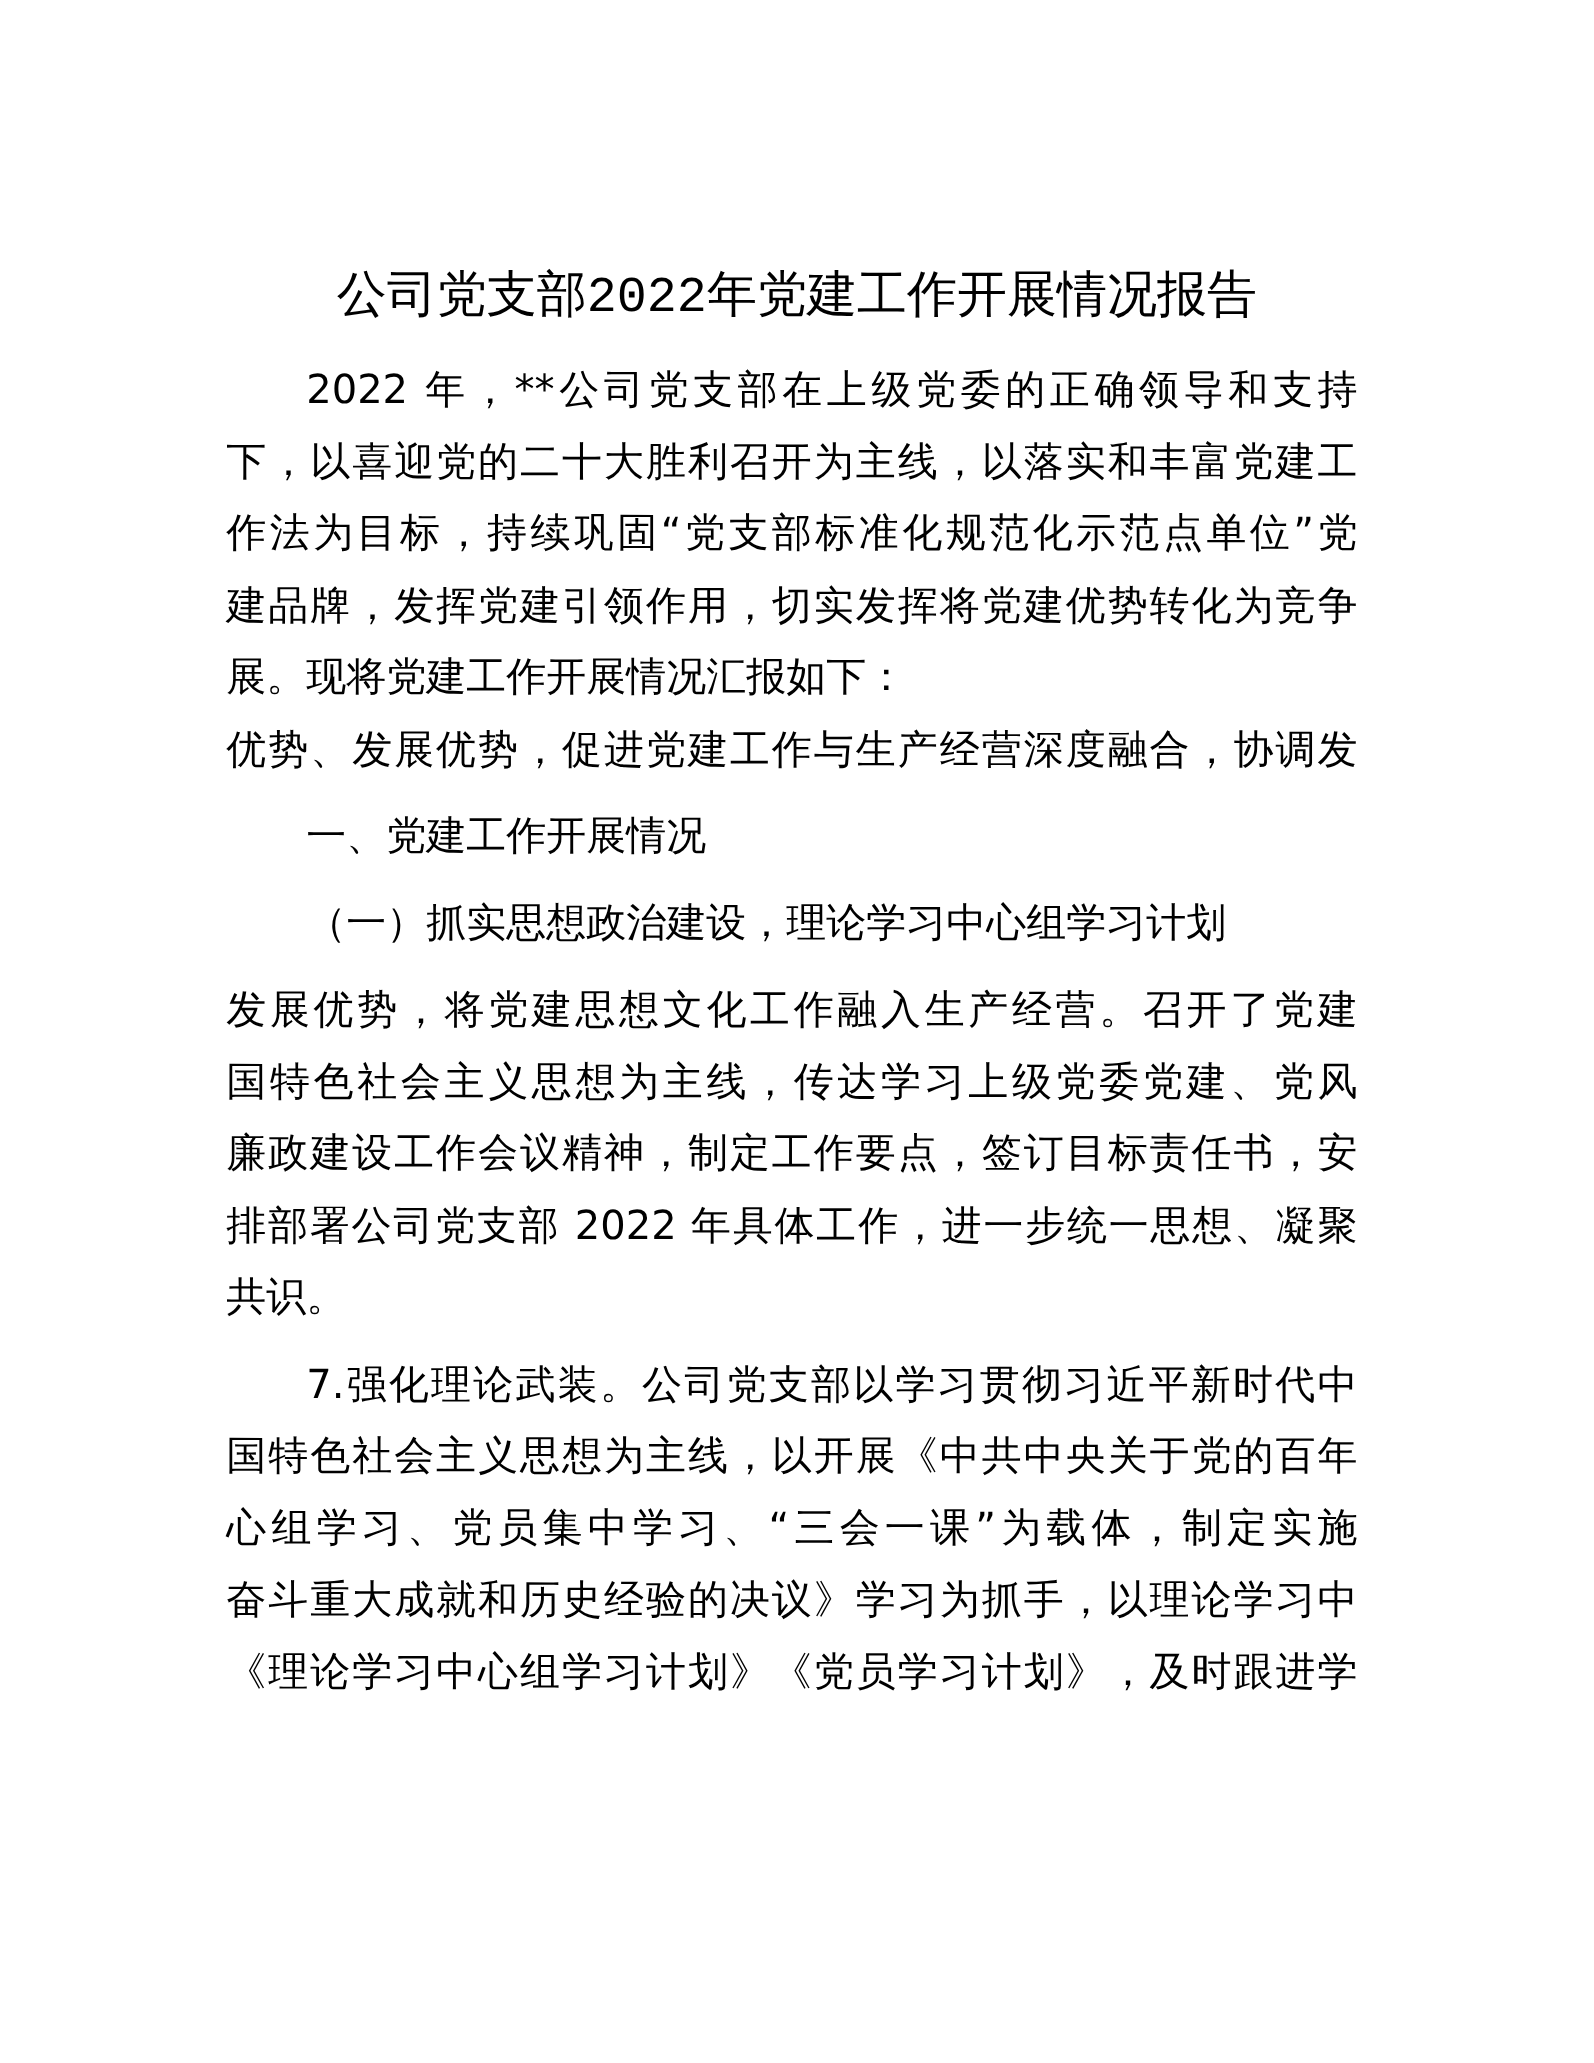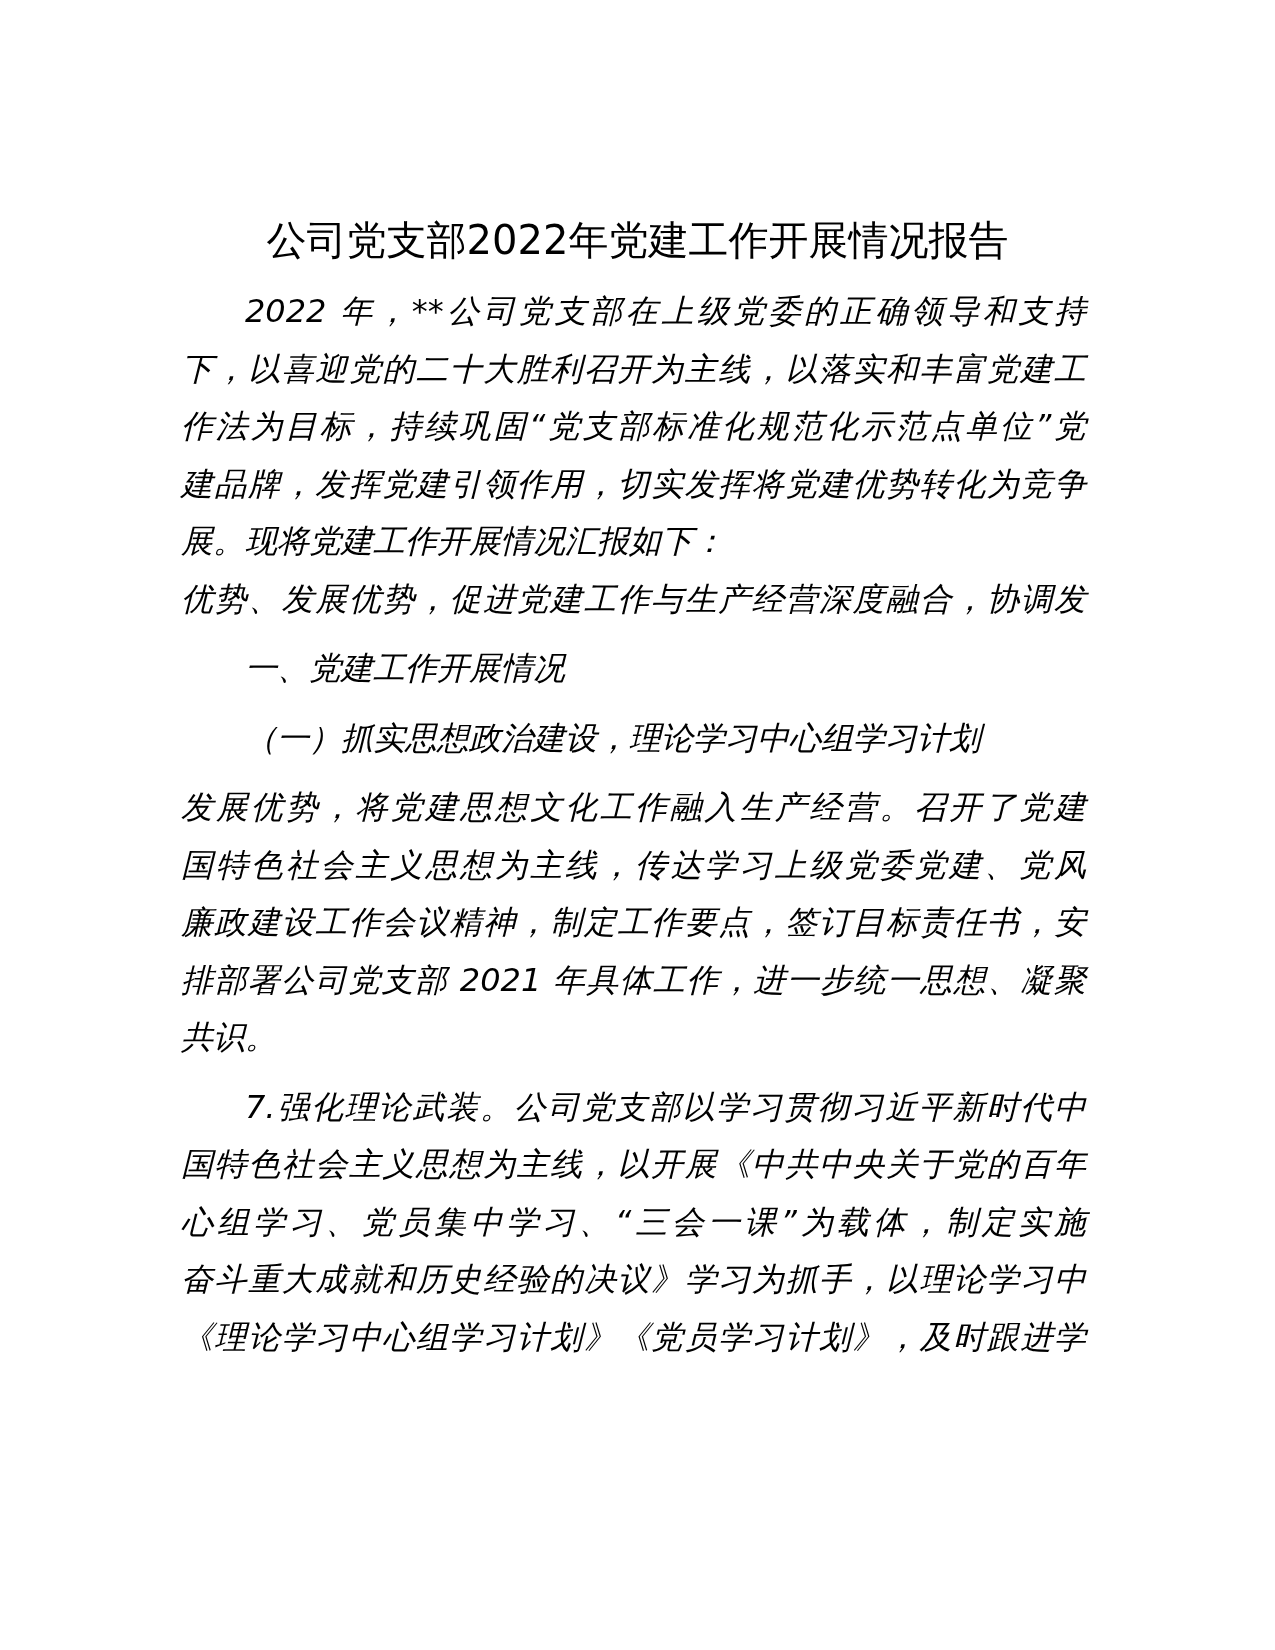--- a/index.html
+++ b/index.html
@@ -1,21 +1,21 @@
 <!DOCTYPE html>
 <html><head>
 <meta charset="utf-8">
 <style>
   html, body { margin: 0; padding: 0; background: #ffffff; }
   body { width: 1275px; height: 1650px; position: relative; overflow: hidden;
          font-family: "DejaVu Sans", "Liberation Sans", sans-serif; color: #000; }
   .page { position: absolute; left: 0; top: 0; width: 1275px; height: 1650px; }
   .title { position: absolute; left: 0; width: 1275px; top: 212px; text-align: center;
-           font-size: 40px; line-height: 56px; letter-spacing: 0px; }
-  .body { position: absolute; left: 181px; width: 905px; top: 283px; font-style: italic; }
+           font-size: 40px; line-height: 56px; letter-spacing: 0px; font-family: Liberation Mono, monospace; }
+  .body { position: absolute; left: 181px; width: 905px; top: 283px; }
   .line { height: 57.5px; line-height: 57.5px; font-size: 32px; white-space: nowrap;
           text-align: justify; text-align-last: justify; }
   .line.last { text-align-last: left; }
   .indent { padding-left: 64px; }
   .gap { height: 12px; }
 </style>
 </head>
 <body>
 
 <div class="page">
@@ -36,21 +36,21 @@
     <div class="line last indent">一、党建工作开展情况</div>
 
     <div class="gap"></div>
     <div class="line last indent">（一）抓实思想政治建设，理论学习中心组学习计划</div>
 
     <div class="gap"></div>
     <div>
       <div class="line">发展优势，将党建思想文化工作融入生产经营。召开了党建</div>
       <div class="line">国特色社会主义思想为主线，传达学习上级党委党建、党风</div>
       <div class="line">廉政建设工作会议精神，制定工作要点，签订目标责任书，安</div>
-      <div class="line">排部署公司党支部 2021 年具体工作，进一步统一思想、凝聚</div>
+      <div class="line">排部署公司党支部 2022 年具体工作，进一步统一思想、凝聚</div>
       <div class="line last">共识。</div>
     </div>
 
     <div class="gap"></div>
     <div>
       <div class="line indent">7.强化理论武装。公司党支部以学习贯彻习近平新时代中</div>
       <div class="line">国特色社会主义思想为主线，以开展《中共中央关于党的百年</div>
       <div class="line">心组学习、党员集中学习、“三会一课”为载体，制定实施</div>
       <div class="line">奋斗重大成就和历史经验的决议》学习为抓手，以理论学习中</div>
       <div class="line">《理论学习中心组学习计划》《党员学习计划》，及时跟进学</div>

